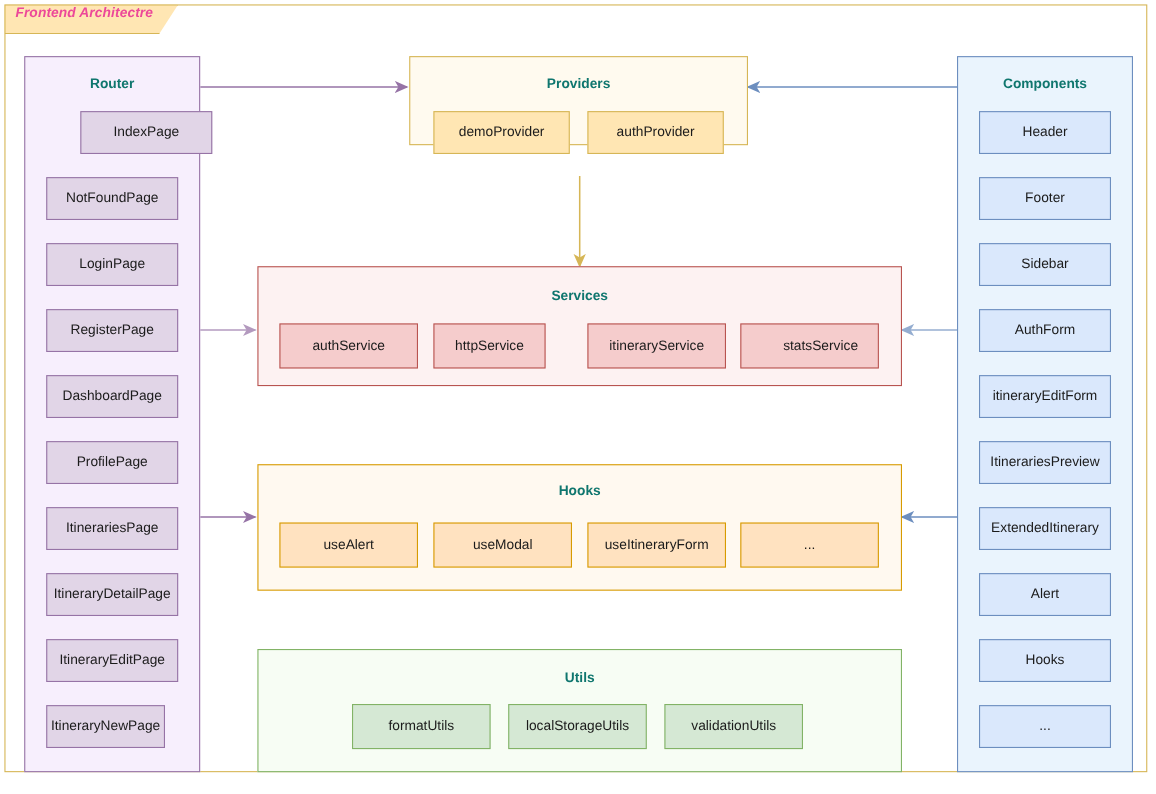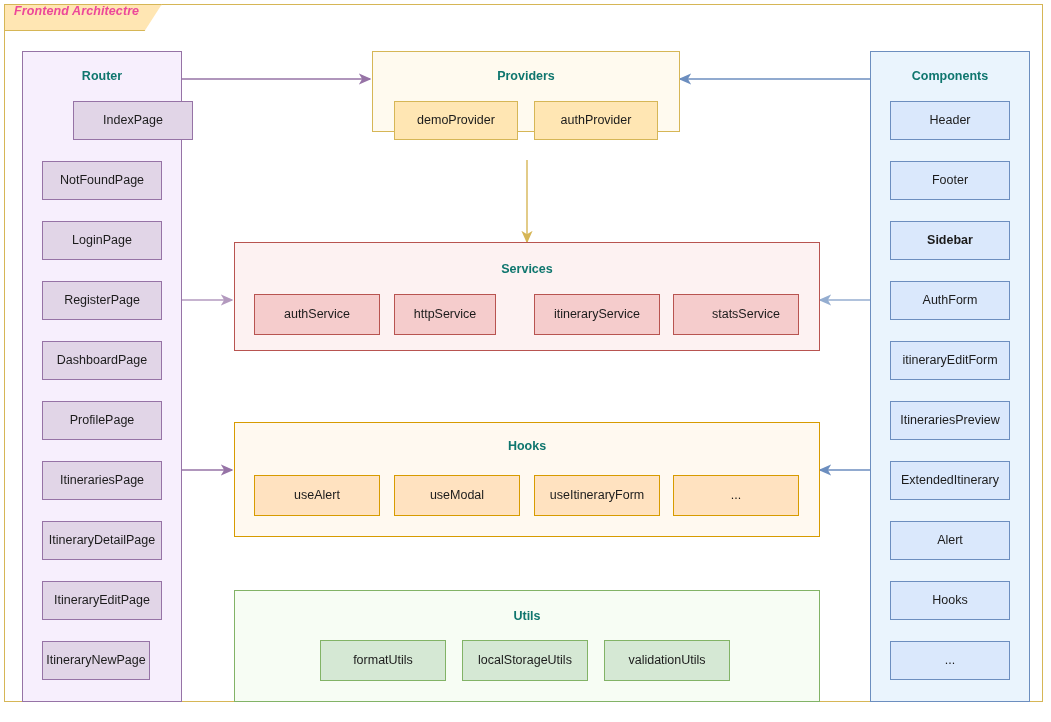--- a/index.html
+++ b/index.html
@@ -193,21 +193,21 @@
   </div>
   <div class="node n-green" style="left:320px; top:640px; width:126px; height:41px;">formatUtils</div>
   <div class="node n-green" style="left:462px; top:640px; width:126px; height:41px;">localStorageUtils</div>
   <div class="node n-green" style="left:604px; top:640px; width:126px; height:41px;">validationUtils</div>
 
   <div class="group g-blue" style="left:870px; top:51px; width:160px; height:651px;">
     <div class="group-title" style="top:17px;">Components</div>
   </div>
   <div class="node n-blue" style="left:890px; top:101px; width:120px; height:39px;">Header</div>
   <div class="node n-blue" style="left:890px; top:161px; width:120px; height:39px;">Footer</div>
-  <div class="node n-blue" style="left:890px; top:221px; width:120px; height:39px;font-weight:bold;">Sidebar</div>
+  <div class="node n-blue" style="left:890px; top:221px; width:120px; height:39px;">Sidebar</div>
   <div class="node n-blue" style="left:890px; top:281px; width:120px; height:39px;">AuthForm</div>
   <div class="node n-blue" style="left:890px; top:341px; width:120px; height:39px;">itineraryEditForm</div>
   <div class="node n-blue" style="left:890px; top:401px; width:120px; height:39px;">ItinerariesPreview</div>
   <div class="node n-blue" style="left:890px; top:461px; width:120px; height:39px;">ExtendedItinerary</div>
   <div class="node n-blue" style="left:890px; top:521px; width:120px; height:39px;">Alert</div>
   <div class="node n-blue" style="left:890px; top:581px; width:120px; height:39px;">Hooks</div>
   <div class="node n-blue" style="left:890px; top:641px; width:120px; height:39px;">...</div>
 
 </div>
 

